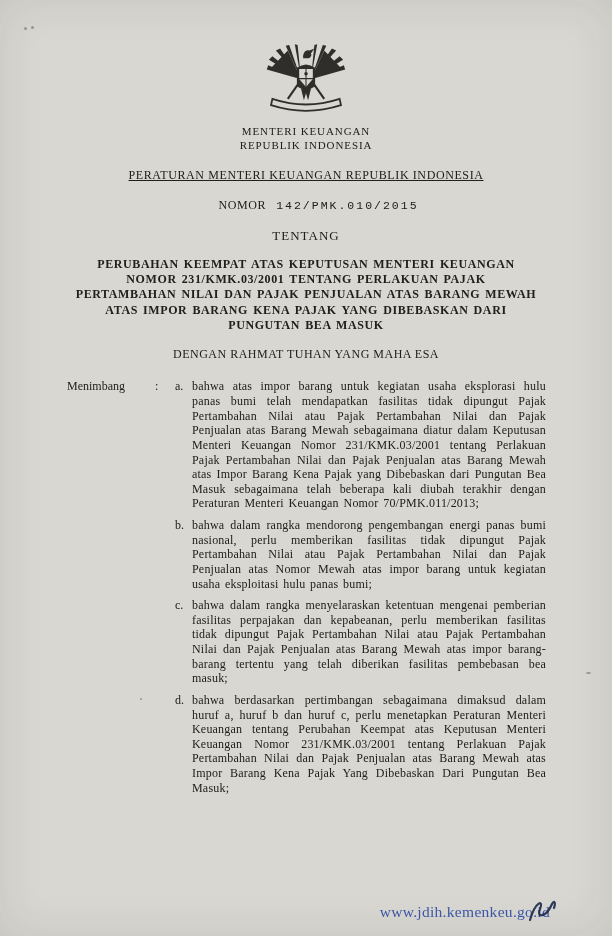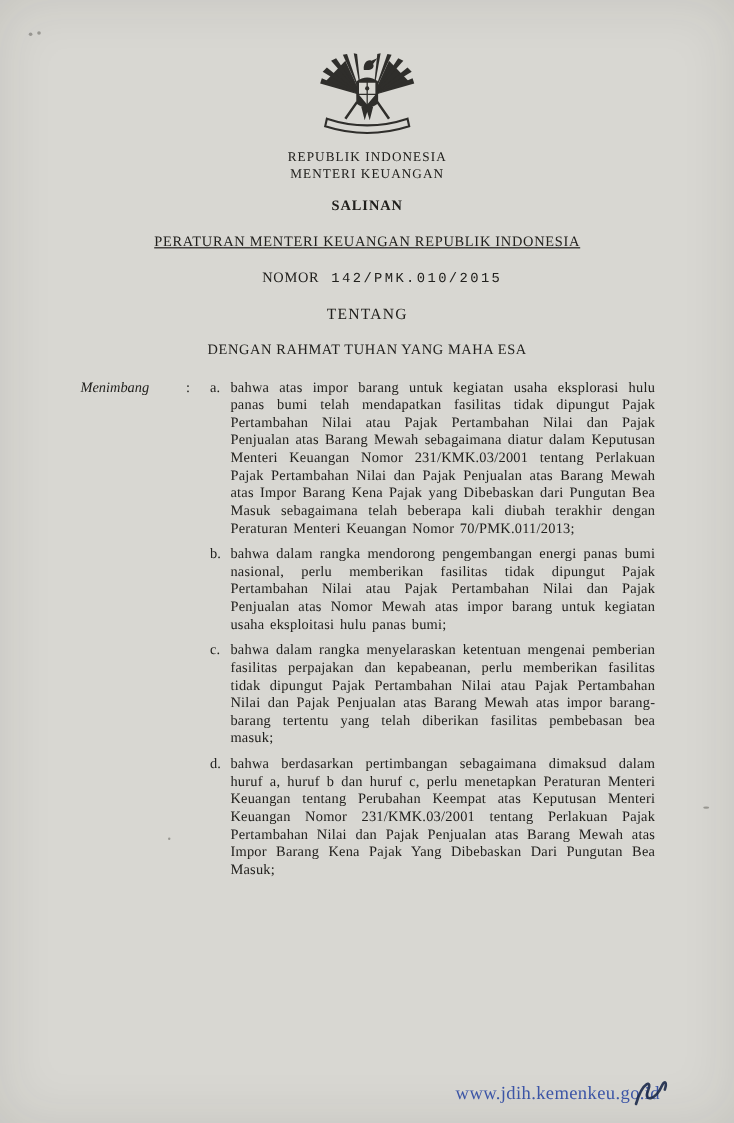--- a/index.html
+++ b/index.html
@@ -35,21 +35,21 @@
     font-size: 12px;
     font-weight: bold;
     line-height: 1.28;
     letter-spacing: 0.6px;
     word-spacing: 1.5px;
     text-align: center;
   }
   .grace { margin-top: 14px; font-size: 12px; letter-spacing: 0.5px; }
   .issuer { margin-top: 15px; font-size: 12px; letter-spacing: 0.5px; }
   .considering { display: flex; margin: 17px 66px 0 67px; font-size: 12px; }
-  .c-label { width: 88px; flex: none; font-style: italic; }
+  .c-label { width: 88px; flex: none; }
   .c-colon { width: 20px; flex: none; }
   .c-items { flex: 1; }
   .c-item { display: flex; margin-bottom: 7px; }
   .c-letter { width: 17px; flex: none; }
   .c-text {
     flex: 1;
     text-align: justify;
     line-height: 1.22;
     letter-spacing: 0.2px;
     word-spacing: 1.5px;
@@ -113,34 +113,34 @@
 
       <path d="M12 78 Q60 94 108 78 L110 87 Q60 103 10 87 Z" fill="#d8d7d2" stroke="#2f2e2b" stroke-width="2.5"></path>
 
       <path d="M49 34 H71 V50 L60 63 L49 50 Z" fill="#d8d7d2" stroke="#2f2e2b" stroke-width="2.5"></path>
       <path d="M60 34 V63 M49 49 H71" stroke="#2f2e2b" stroke-width="1.5" fill="none"></path>
       <circle cx="60" cy="42" r="2.5" fill="#2f2e2b"></circle>
     </svg>
   </div>
 
   <div class="ministry center">
+    <div>MENTERI KEUANGAN</div>
     <div>REPUBLIK INDONESIA</div>
-    <div>MENTERI KEUANGAN</div>
   </div>
 
-  <div class="salinan center">SALINAN</div>
 
   <div class="reg-title center">PERATURAN MENTERI KEUANGAN REPUBLIK INDONESIA</div>
 
   <div class="nomor center">
     <span>NOMOR</span><span class="num">142/PMK.010/2015</span>
   </div>
 
   <div class="tentang center">TENTANG</div>
 
+  <div class="subject">PERUBAHAN KEEMPAT ATAS KEPUTUSAN MENTERI KEUANGAN NOMOR 231/KMK.03/2001 TENTANG PERLAKUAN PAJAK PERTAMBAHAN NILAI DAN PAJAK PENJUALAN ATAS BARANG MEWAH ATAS IMPOR BARANG KENA PAJAK YANG DIBEBASKAN DARI PUNGUTAN BEA MASUK</div>
 
   <div class="grace center">DENGAN RAHMAT TUHAN YANG MAHA ESA</div>
 
 
   <div class="considering">
     <div class="c-label">Menimbang</div>
     <div class="c-colon">:</div>
     <div class="c-items">
       <div class="c-item">
         <span class="c-letter">a.</span>

